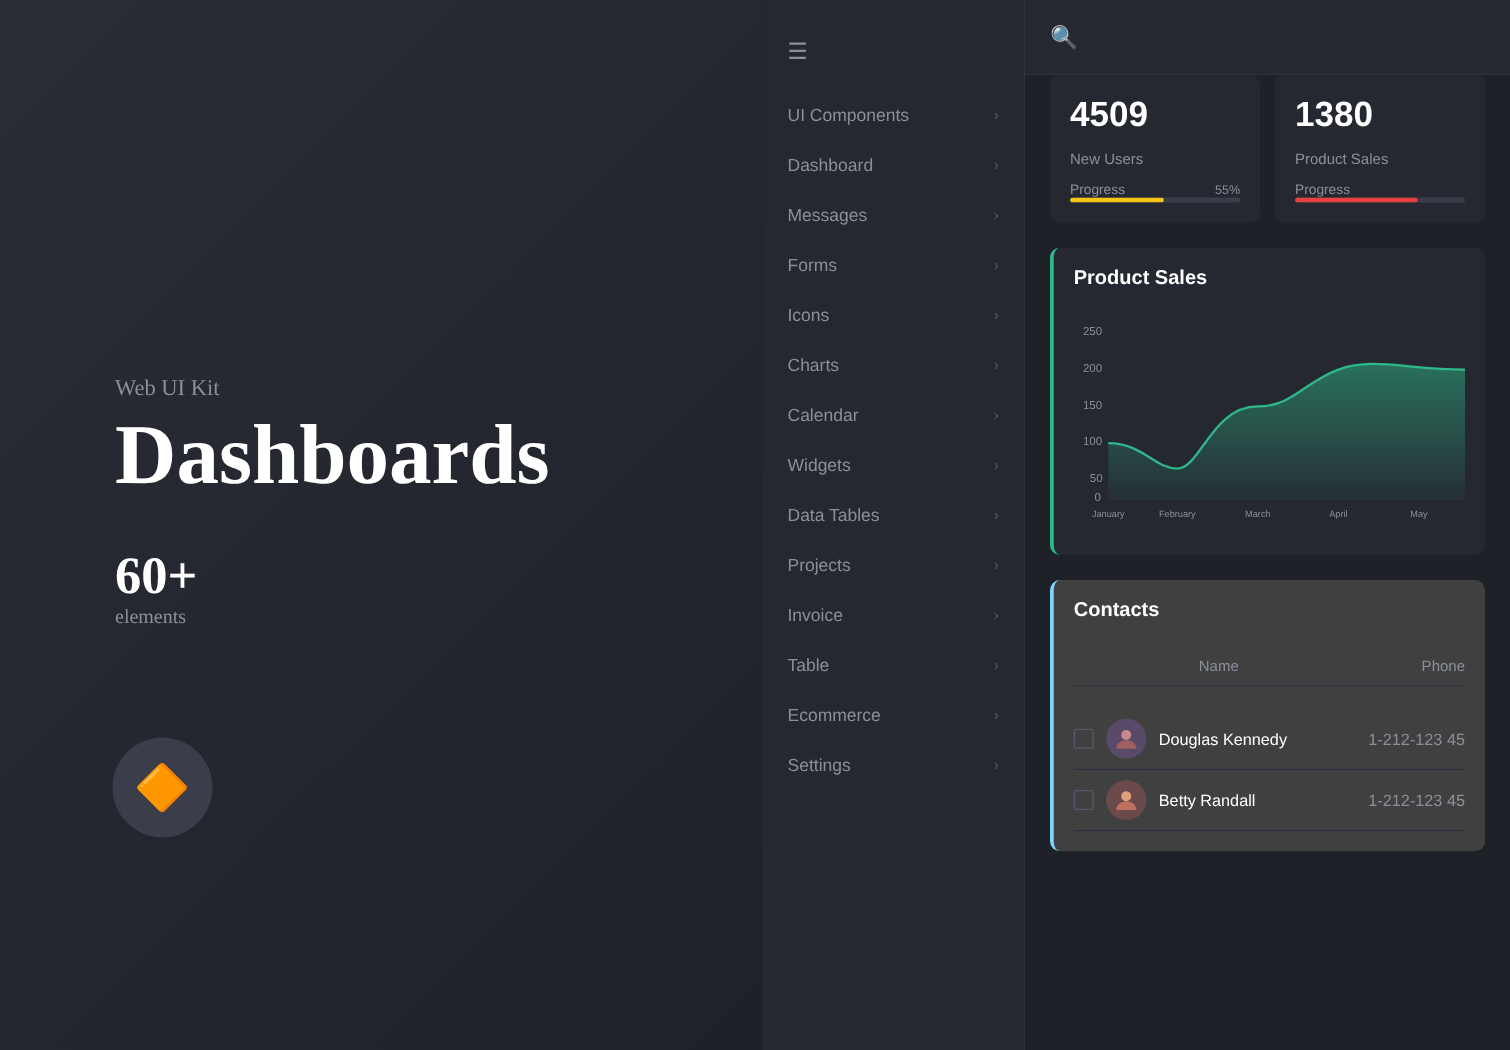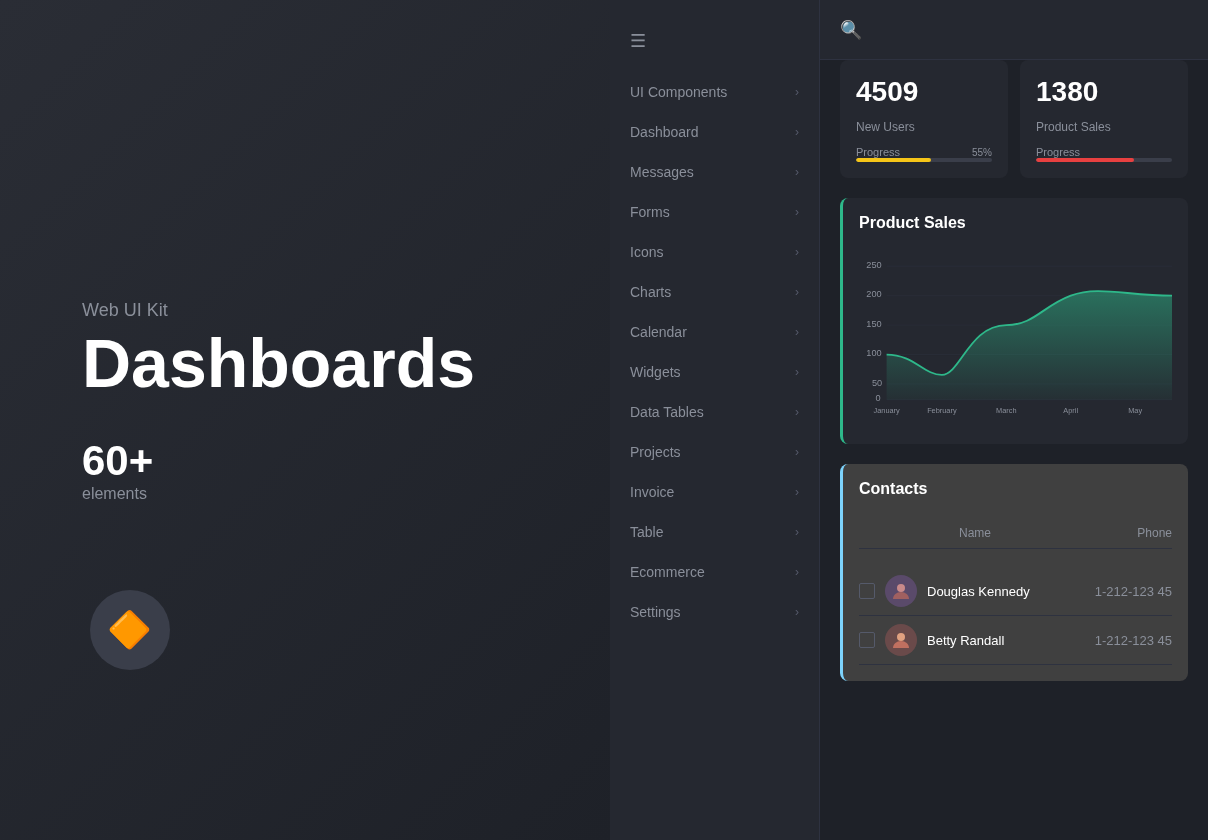--- a/index.html
+++ b/index.html
@@ -18,22 +18,23 @@
       left: 0;
       top: 0;
       width: 610px;
       height: 840px;
       background: linear-gradient(135deg, #2a2d35 0%, #1e2128 100%);
     }
 
     
     .hero {
       position: absolute;
-      left: 82px;
+      left: 92px;
       top: 300px;
+      font-family: Liberation Serif, serif;
     }
     .hero-subtitle {
       color: #8a8f9a;
       font-size: 18px;
       font-weight: 400;
       margin-bottom: 8px;
     }
     .hero-title {
       color: #ffffff;
       font-size: 68px;

